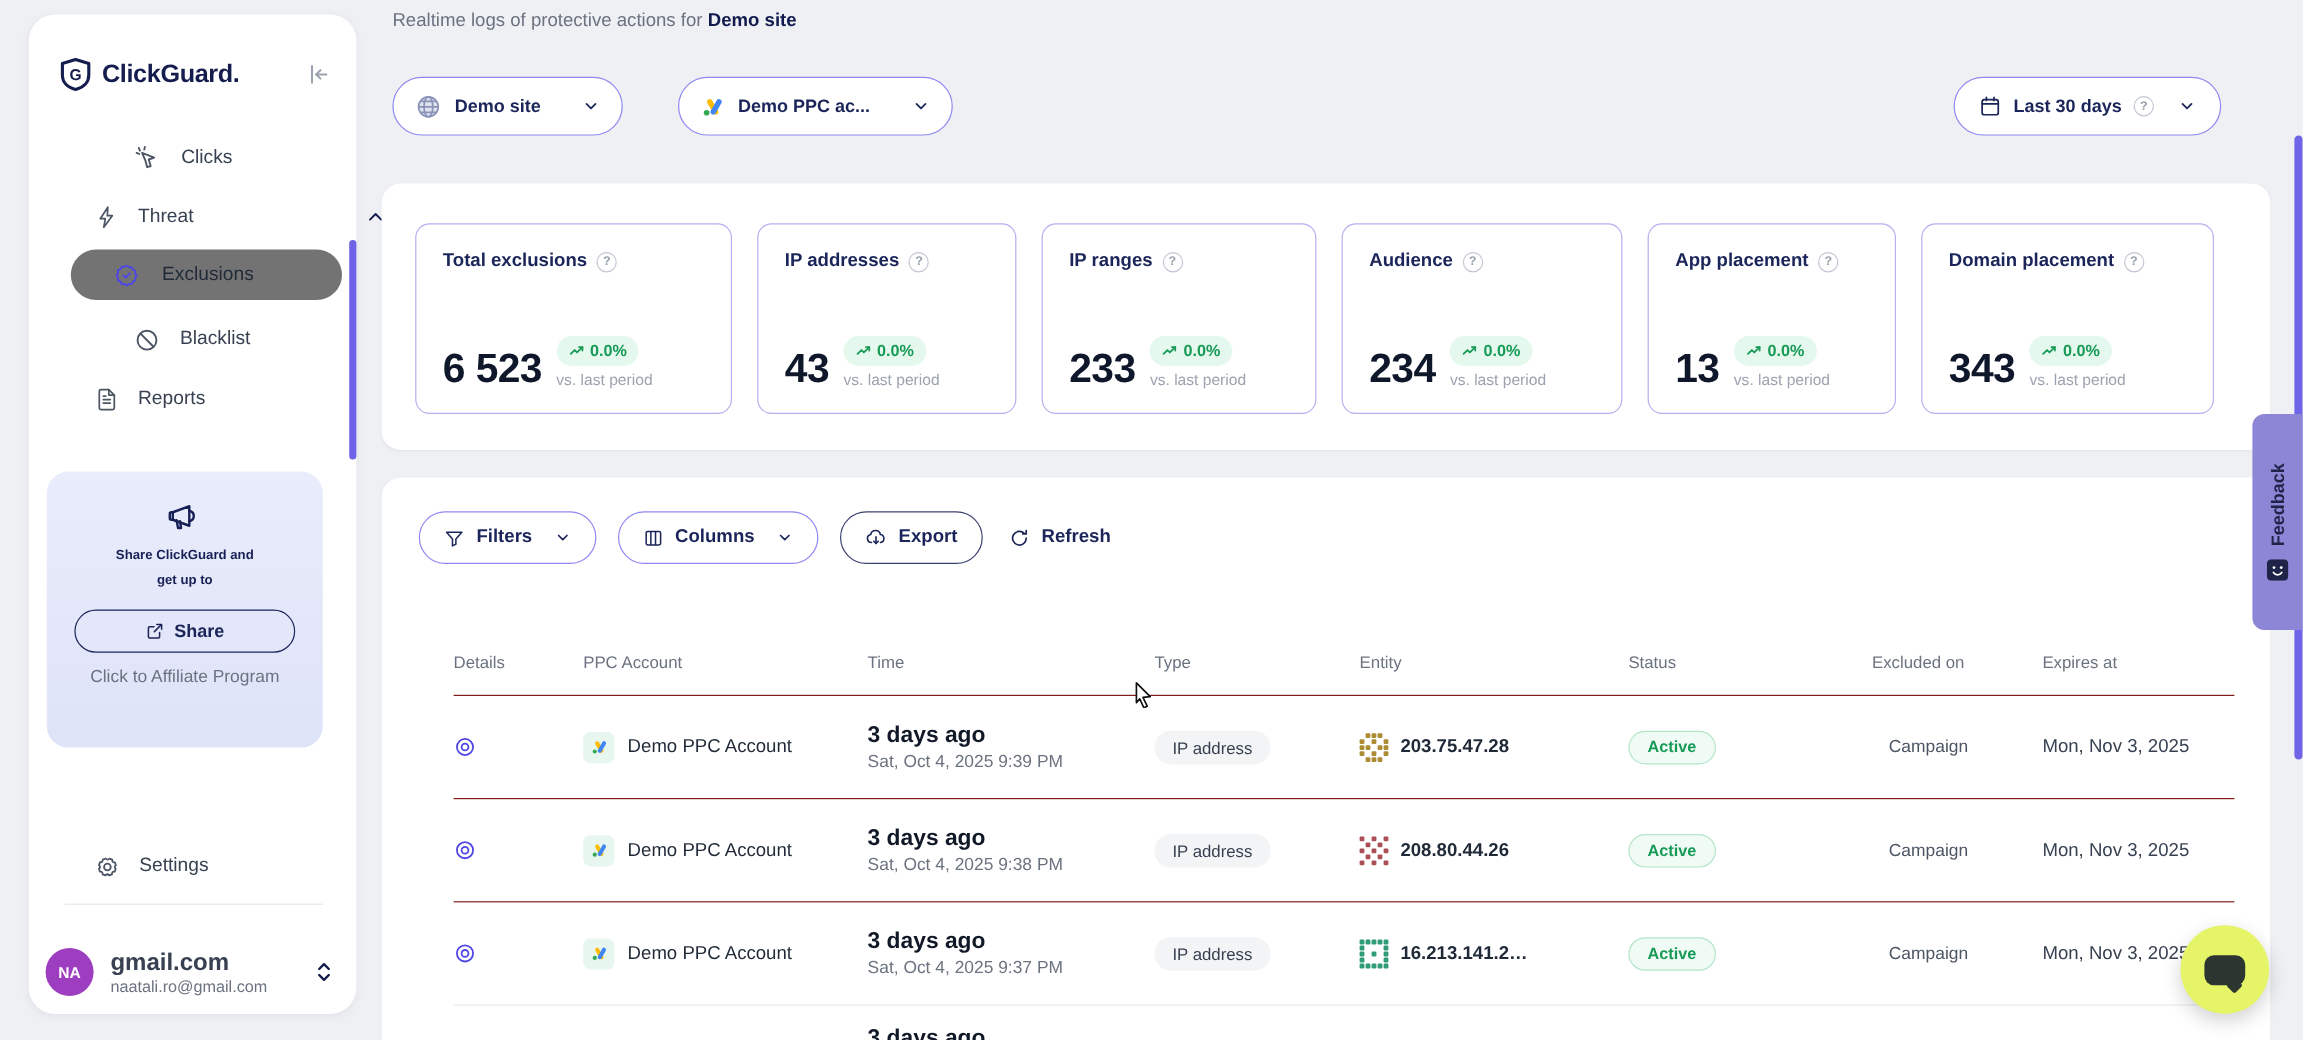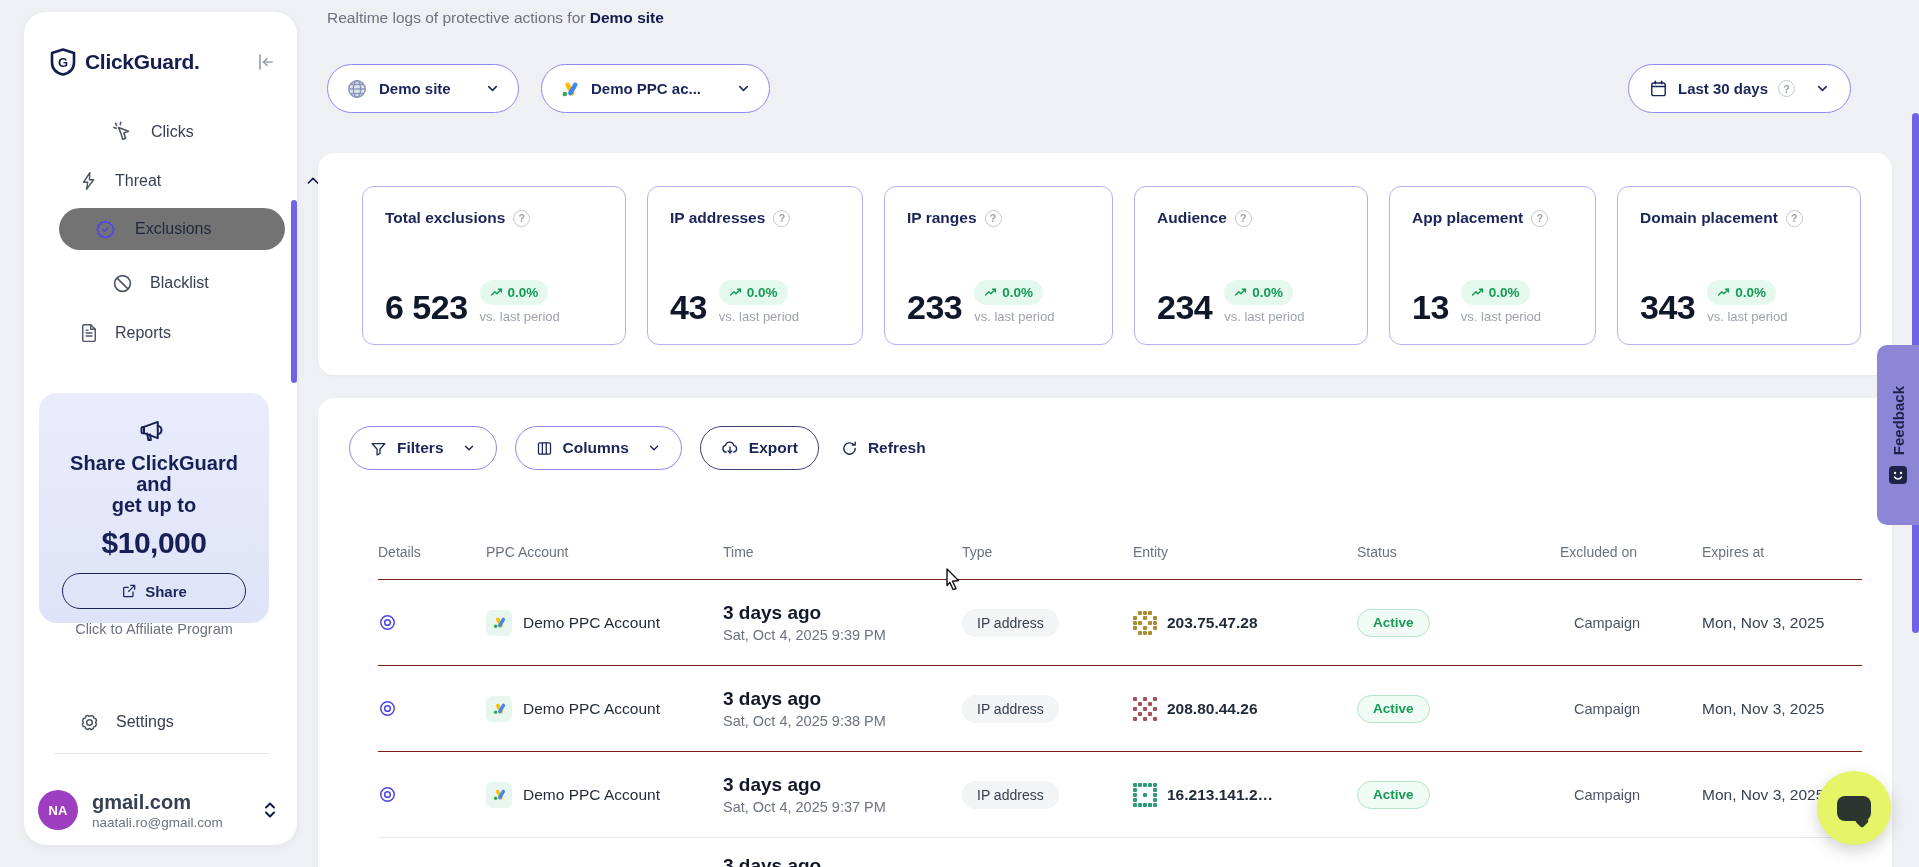--- a/index.html
+++ b/index.html
@@ -32,21 +32,21 @@
     background:#737373; border-radius:999px; color:#1f2937; font-weight:500;
   }
   .nav-active .ni-icon { color:#4f46e5; }
 
   .promo-card {
     position:absolute; left:15px; top:381px; width:230px; height:230px;
     background:linear-gradient(180deg,#e9ecfb 0%,#dfe3f8 100%);
     border-radius:18px; text-align:center; padding-top:22px; color:#172056;
   }
   .promo-icon { display:flex; justify-content:center; margin-bottom:8px; color:#172056; }
-  .promo-line { font-size:20px; font-weight:600; line-height:21px; width:180px; margin:4px auto; }
+  .promo-line { font-size:11px; font-weight:600; line-height:21px; width:180px; margin:4px auto; }
   .promo-amount { font-size:30px; font-weight:bold; margin-top:10px; letter-spacing:-.5px; }
   .promo-share {
     margin:13px auto 0; width:184px; height:36px; border:1.5px solid #1b2559; border-radius:999px;
     background:transparent; display:flex; align-items:center; justify-content:center; gap:8px;
     font-size:15px; font-weight:600; color:#1b2559; cursor:pointer;
   }
   .promo-caption { margin-top:12px; font-size:14.5px; color:#6b7280; cursor:pointer; }
 
   .settings-row { top:692px; }
   .sidebar-divider { position:absolute; left:30px; top:741px; width:215px; height:1px; background:#e5e7eb; }
@@ -64,21 +64,21 @@
 
   
   .subtitle { position:absolute; left:327px; top:9px; font-size:15.5px; color:#6b7280; }
   .subtitle b { color:#121b4d; font-weight:bold; }
 
   .pill {
     position:absolute; height:49px; border:1px solid #8f88f2; border-radius:999px; background:#fff;
     display:flex; align-items:center; color:#1b2559; font-size:15px; font-weight:600; cursor:pointer;
   }
   .pill-site { left:327px; top:64px; width:192px; padding:0 18px; gap:11px; }
-  .pill-ppc  { left:541px; top:64px; width:229px; padding:0 18px; gap:11px; }
+  .pill-ppc  { left:565px; top:64px; width:229px; padding:0 18px; gap:11px; }
   .pill-date { left:1628px; top:64px; width:223px; padding:0 20px; gap:10px; }
   .pill .chev { margin-left:auto; color:#1b2559; }
 
   .qmark {
     width:17px; height:17px; border:1.3px solid #c3c8d2; border-radius:50%;
     color:#9aa1ad; font-size:10.5px; font-weight:bold; display:flex; align-items:center; justify-content:center; flex:none;
   }
 
   
   .panel { position:absolute; left:318px; width:1574px; background:#fff; border-radius:16px; box-shadow:0 1px 3px rgba(16,24,40,.04); }
@@ -246,21 +246,20 @@
           <path d="M4 9.5v5l11 4v-13l-11 4z"></path>
             <path d="M4 9.5H3a1 1 0 0 0-1 1v3a1 1 0 0 0 1 1h1"></path>
           <path d="M15 8.5c2 .5 3 1.8 3 3.5s-1 3-3 3.5"></path>
             <path d="M6.5 14.8 7.5 20h2l-.7-4.5"></path>
         </svg>
       </div>
       <div class="promo-line">
         <span>Share ClickGuard and</span><br>
         <span>get up to</span>
       </div>
-      <div class="promo-amount">$10,000</div>
       <button class="promo-share">
         <span>
           <svg width="16" height="16" viewBox="0 0 24 24" fill="none" stroke="#1b2559" stroke-width="1.9" stroke-linecap="round" stroke-linejoin="round">
             <path d="M18 13.5V19a1.5 1.5 0 0 1-1.5 1.5h-11A1.5 1.5 0 0 1 4 19V8a1.5 1.5 0 0 1 1.5-1.5H11"></path>
             <path d="M14.5 3.5H20.5V9.5"></path>
               <path d="M20 4 11.5 12.5"></path>
           </svg>
         </span>
         <span>Share</span>
       </button>
@@ -348,21 +347,21 @@
     <span class="chev">
       <svg width="15" height="15" viewBox="0 0 24 24" fill="none" stroke="currentColor" stroke-width="2.4" stroke-linecap="round" stroke-linejoin="round">
           <path d="m6 9 6 6 6-6"></path>
         </svg>
     </span>
   </div>
 
   <section class="panel stats-panel">
     <div class="stats-row">
 
-      <div class="stat-card" style="width:264px;margin-left:16px;">
+      <div class="stat-card" style="width:264px;">
         <div class="stat-title-row">
           <span class="stat-title">Total exclusions</span>
           <span class="qmark">?</span>
         </div>
         <div class="stat-bottom">
           <span class="stat-value">6 523</span>
           <span>
             <span class="delta-badge">
               <svg width="13" height="13" viewBox="0 0 16 16" fill="none" stroke="#179a56" stroke-width="1.8" stroke-linecap="round" stroke-linejoin="round">
                   <path d="m2 11 4-4 2.5 2.5L14 4"></path>

